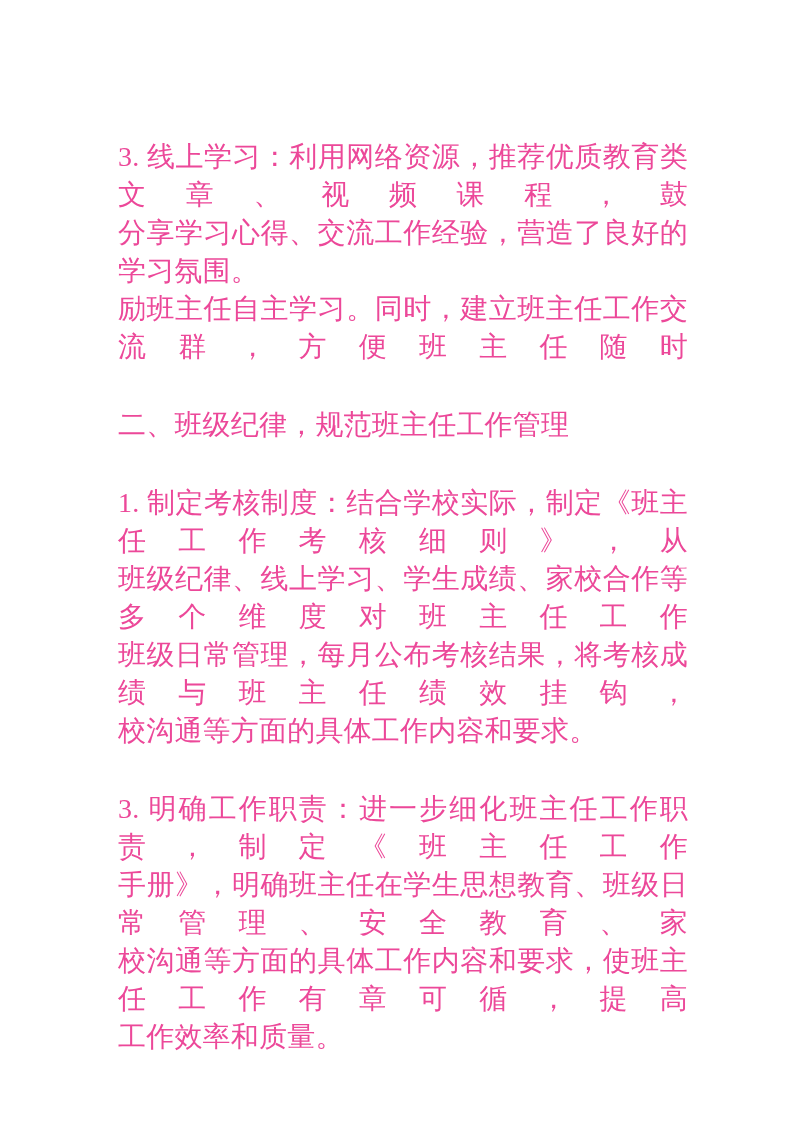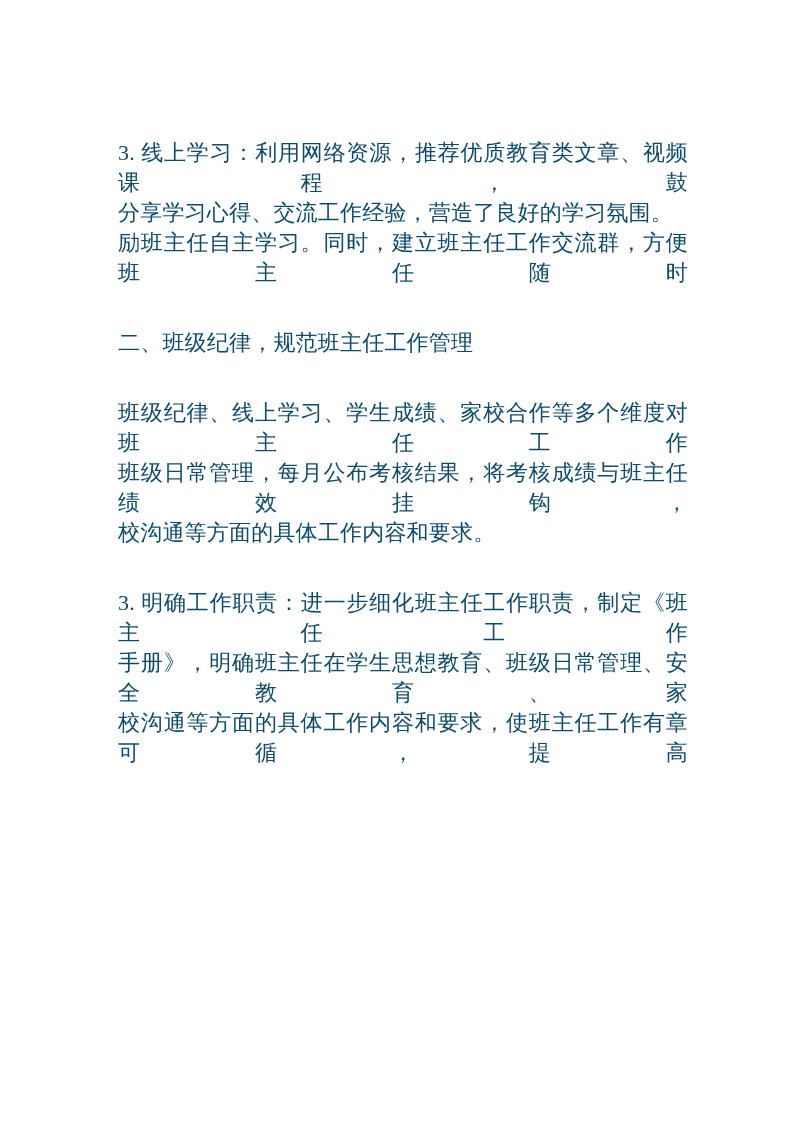--- a/index.html
+++ b/index.html
@@ -13,23 +13,23 @@
     height: 1122px;
     background: #ffffff;
     overflow: hidden;
     font-family: "Liberation Serif", "DejaVu Serif", serif;
   }
   .content {
     position: absolute;
     left: 118px;
     top: 138px;
     width: 570px;
-    color: #0c4a6e;
-    font-size: 22px;
-    line-height: 30px;
+    color: #ec4899;
+    font-size: 28px;
+    line-height: 38px;
   }
   .para {
     margin: 0 0 40px 0;
   }
   .para:last-child {
     margin-bottom: 0;
   }
   
   .line {
     display: block;
@@ -52,25 +52,27 @@
       <span class="line">3. 线上学习：利用网络资源，推荐优质教育类文章、视频课程，鼓</span>
       <span class="line last">分享学习心得、交流工作经验，营造了良好的学习氛围。</span>
       <span class="line">励班主任自主学习。同时，建立班主任工作交流群，方便班主任随时</span>
     </div>
 
     <div class="para">
       <span class="line last">二、班级纪律，规范班主任工作管理</span>
     </div>
 
     <div class="para">
+      <span class="line">1. 制定考核制度：结合学校实际，制定《班主任工作考核细则》，从</span>
       <span class="line">班级纪律、线上学习、学生成绩、家校合作等多个维度对班主任工作</span>
       <span class="line">班级日常管理，每月公布考核结果，将考核成绩与班主任绩效挂钩，</span>
       <span class="line last">校沟通等方面的具体工作内容和要求。</span>
     </div>
 
     <div class="para">
       <span class="line">3. 明确工作职责：进一步细化班主任工作职责，制定《班主任工作</span>
       <span class="line">手册》，明确班主任在学生思想教育、班级日常管理、安全教育、家</span>
       <span class="line">校沟通等方面的具体工作内容和要求，使班主任工作有章可循，提高</span>
+      <span class="line last">工作效率和质量。</span>
     </div>
 
   </div>
 </div>
 
 </body></html>

